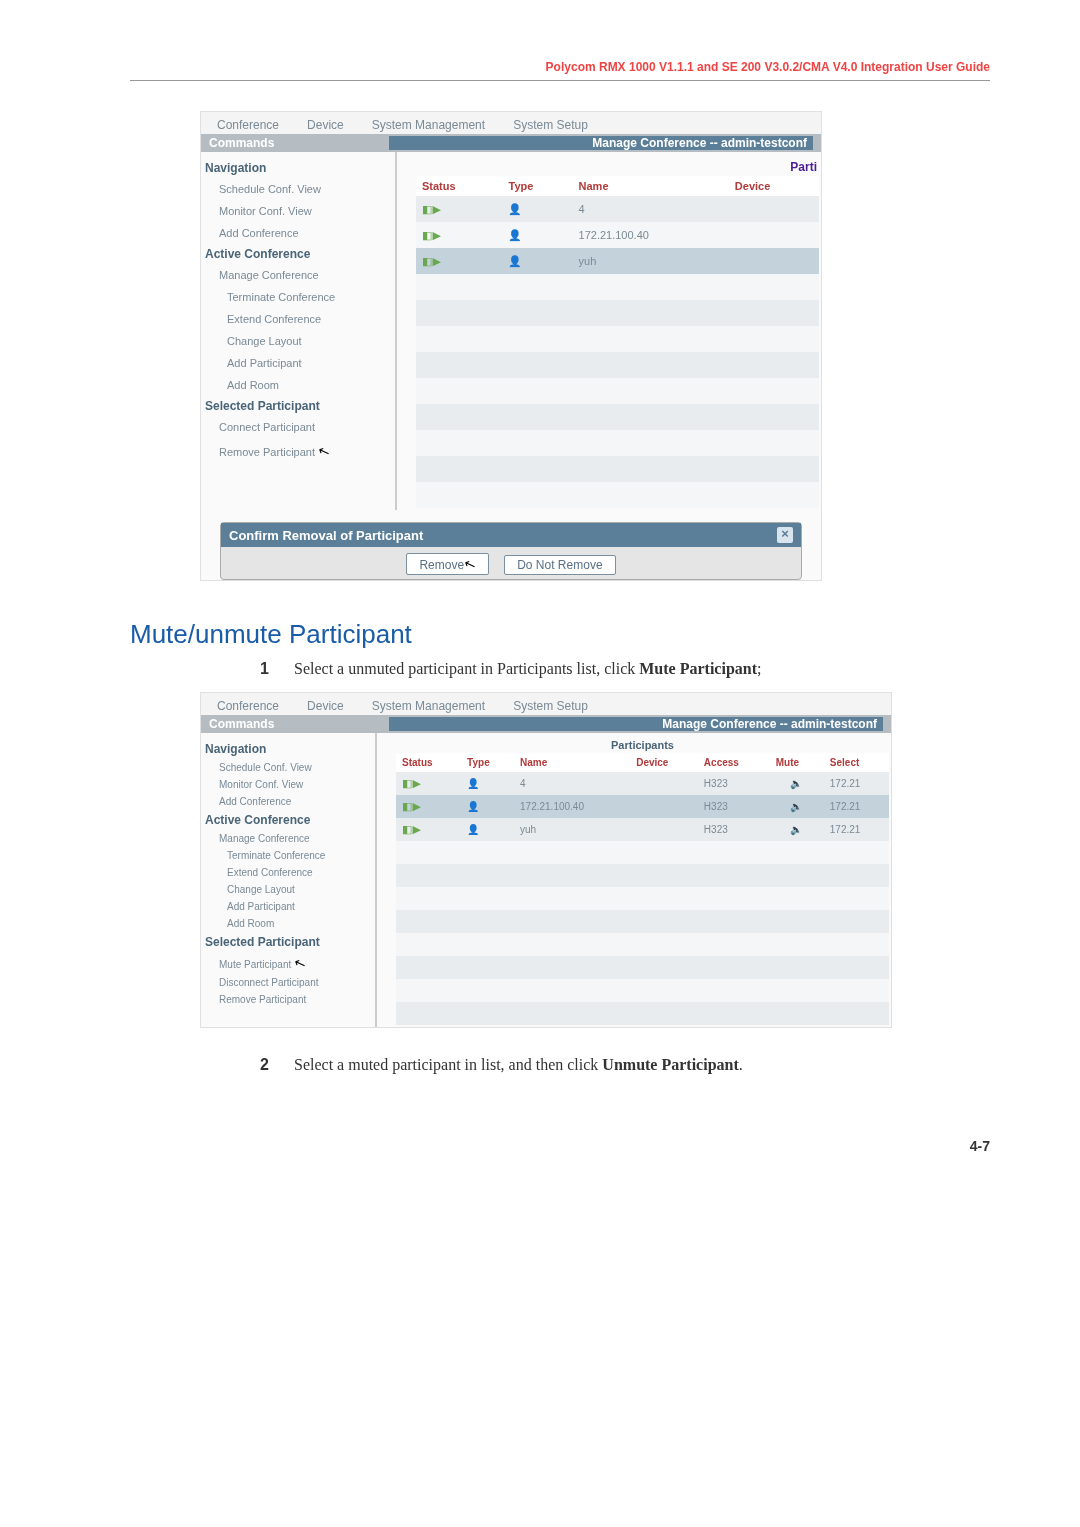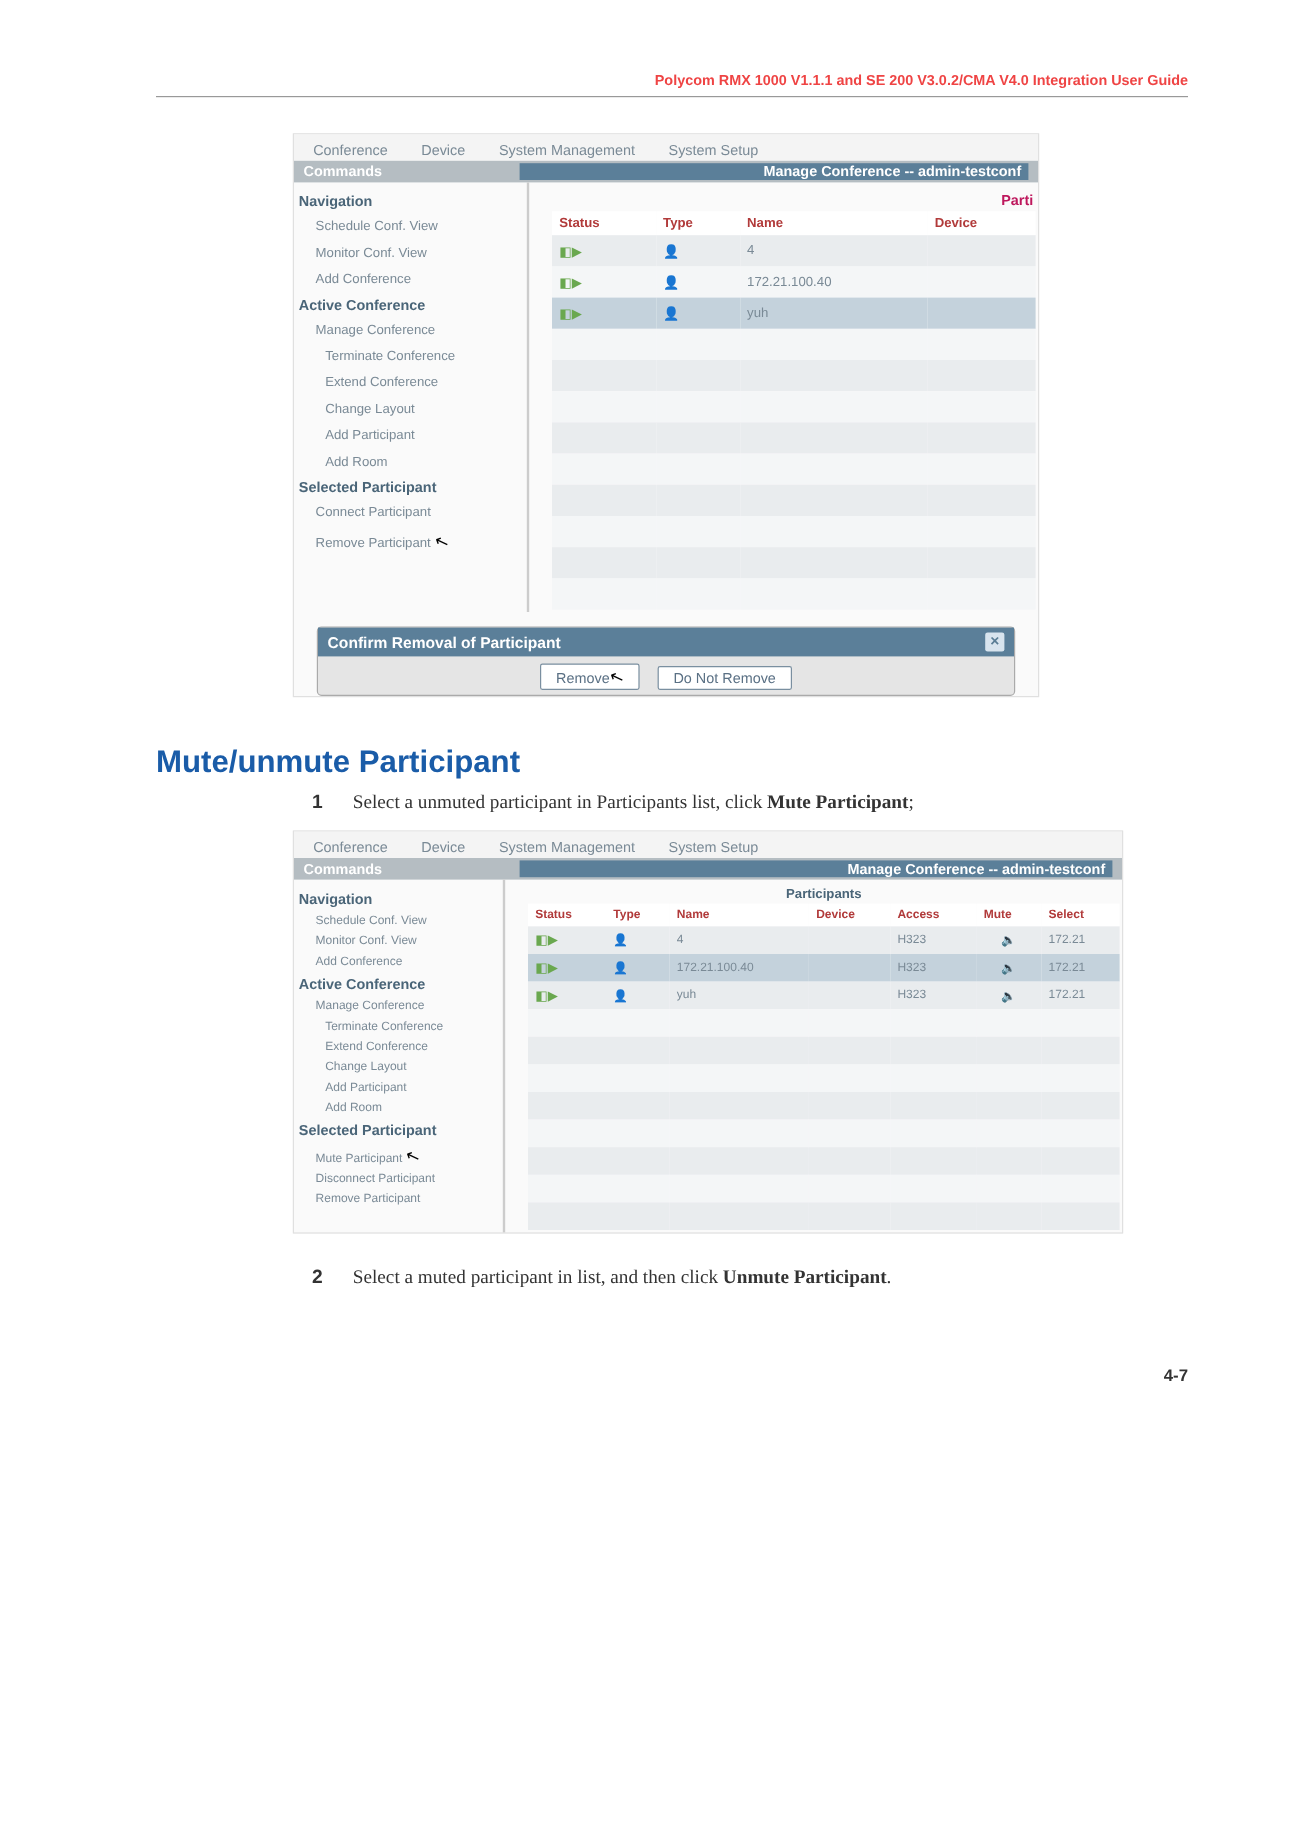--- a/index.html
+++ b/index.html
@@ -16,21 +16,21 @@
     text-align: right;
     font-family: Arial, sans-serif;
     font-size: 12px;
     font-weight: bold;
     color: #ef4444;
     padding-bottom: 6px;
     border-bottom: 1px solid #999;
     margin-bottom: 30px;
   }
   .screenshot {
-    margin-left: 114px;
+    margin-left: 70px;
     width: 620px;
     font-family: Verdana, Arial, sans-serif;
     font-size: 12px;
     color: #7a8a96;
     border: 1px solid #e0e0e0;
     background: #fafafa;
   }
   .tabs-row {
     display: flex;
     gap: 16px;
@@ -80,21 +80,21 @@
   }
   .nav-item.sub {
     padding-left: 26px;
   }
   .content {
     flex: 1;
     padding: 6px 2px 2px 6px;
   }
   .parti-lbl {
     text-align: right;
-    color: #be185d;
+    color: #4c1d95;
     font-weight: bold;
     font-size: 12px;
     padding: 2px 2px;
   }
   table.part-table {
     width: 100%;
     border-collapse: collapse;
     font-size: 11px;
   }
   table.part-table th {
@@ -156,21 +156,21 @@
     background: #fff;
     color: #5a7084;
     font-size: 12px;
     padding: 2px 12px;
     border-radius: 2px;
     margin: 0 6px;
   }
   .section-title {
     color: #1a5ca8;
     font-family: Arial, sans-serif;
-    font-weight: bold;
+    font-weight: normal;
     font-size: 26px;
     margin: 38px 0 10px 0;
   }
   .step-row {
     display: flex;
     margin-left: 130px;
     margin-top: 6px;
     margin-bottom: 14px;
     font-size: 16px;
   }

